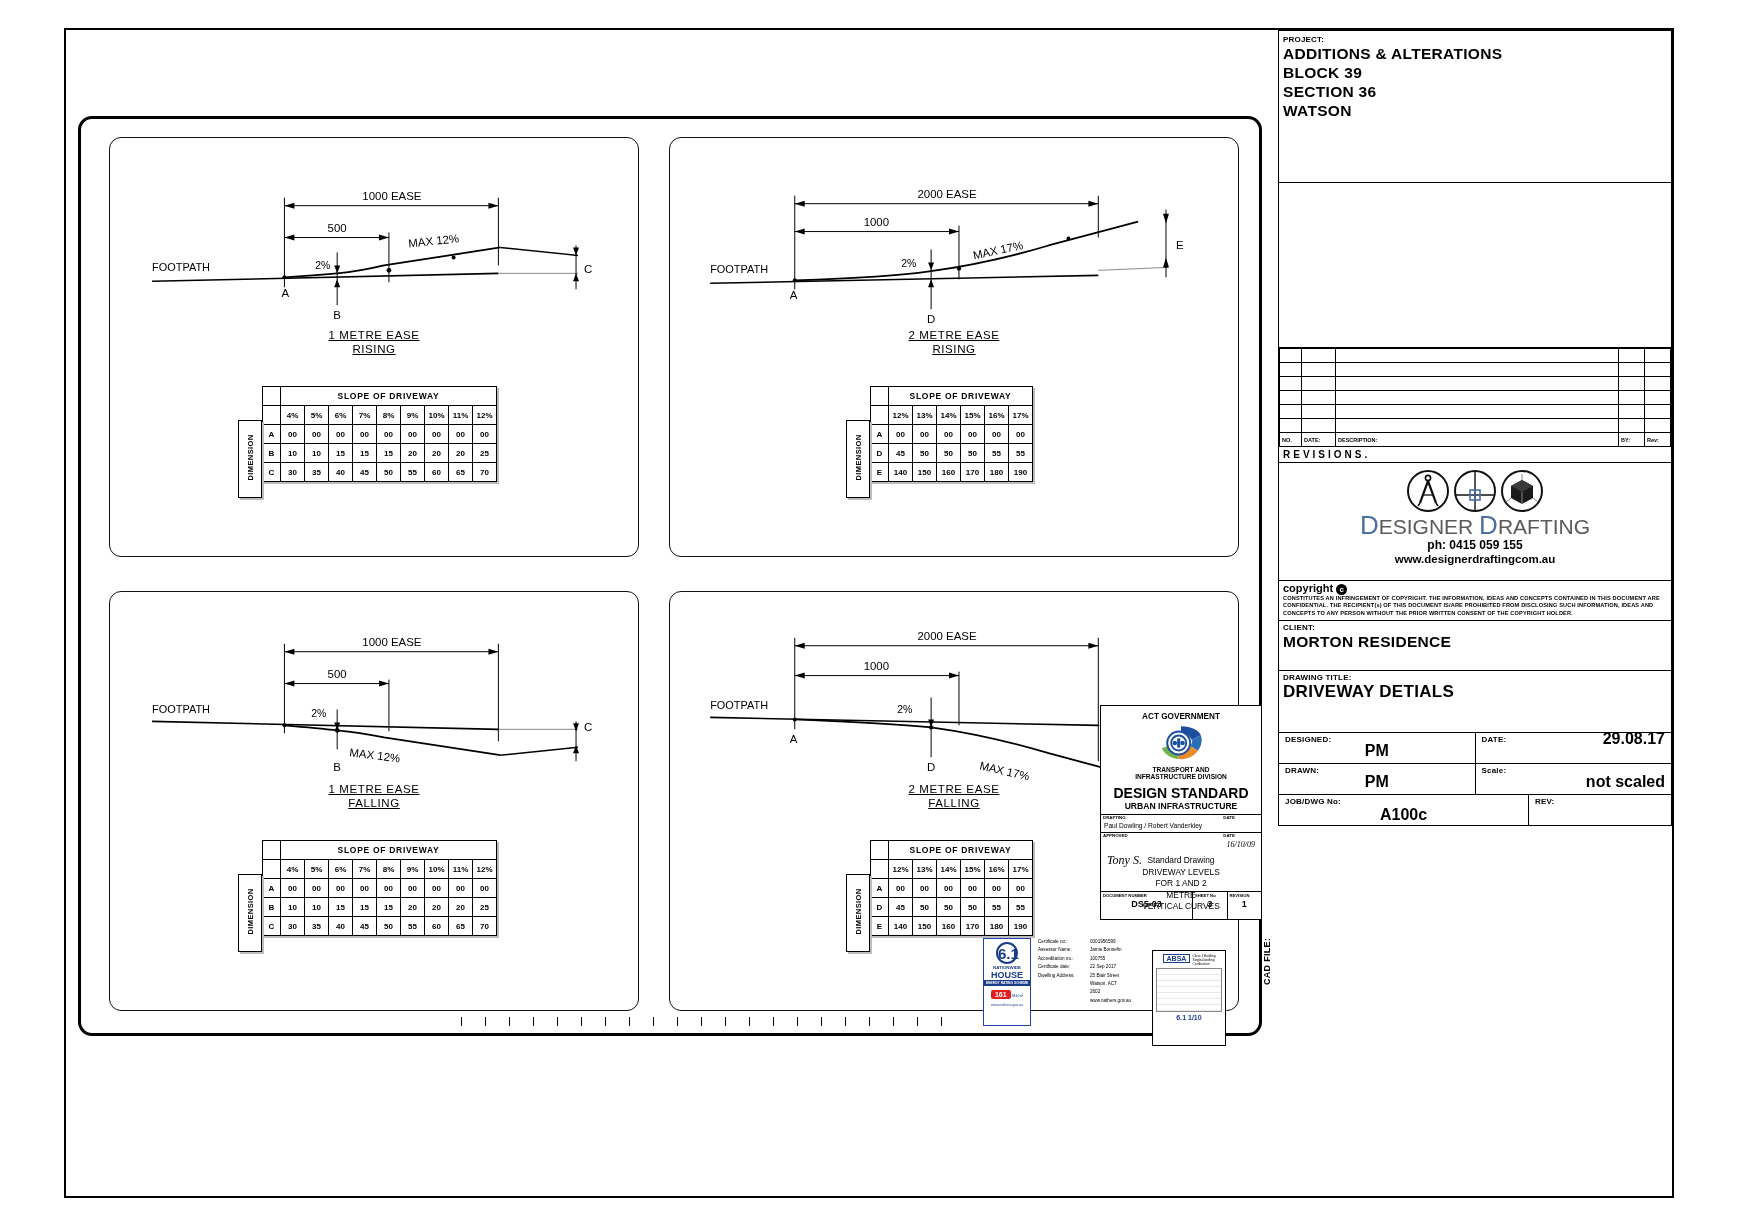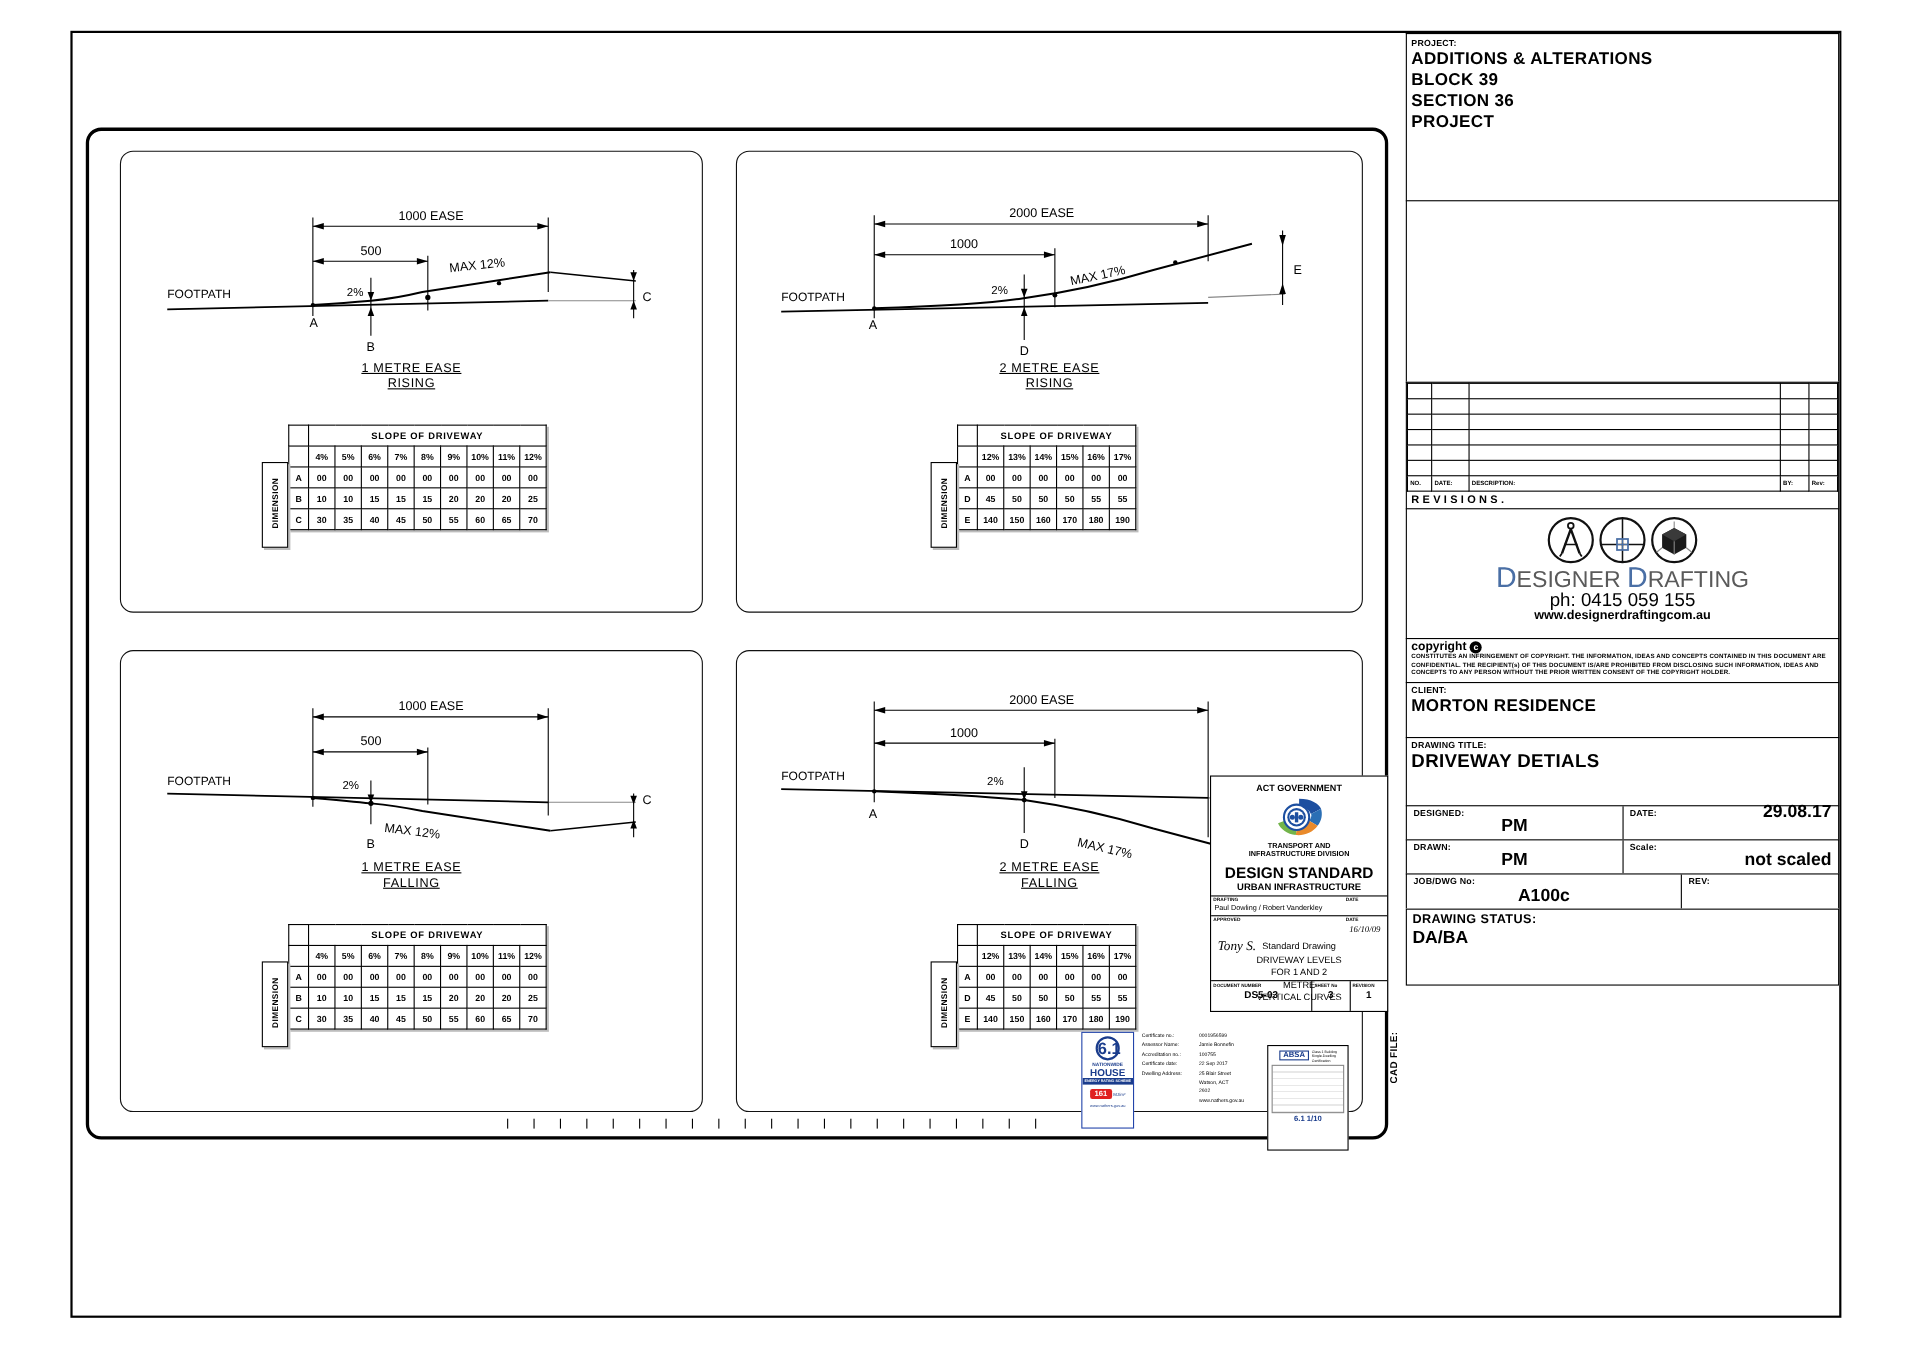--- a/index.html
+++ b/index.html
@@ -129,21 +129,21 @@
   .blank-cell { height:165px; }
   .rev-grid { width:100%; border-collapse:collapse; }
   .rev-grid td { border:1px solid #000; height:14px; font-size:5.5px; font-weight:bold; padding:0 2px; }
   .rev-grid td.c-no { width:22px; } .rev-grid td.c-date { width:34px; }
   .rev-grid td.c-by { width:26px; } .rev-grid td.c-rev { width:26px; }
   .revisions-label { font-size:10px; font-weight:bold; letter-spacing:3px; padding:2px 4px; }
   .logo-cell { height:118px; text-align:center; padding-top:6px; }
   .logo-icons { display:flex; justify-content:center; gap:3px; margin-bottom:1px; }
   .logo-word { font-size:21px; color:#5a5a5a; letter-spacing:0px; line-height:22px; font-family:"Liberation Sans", sans-serif;}
   .logo-word b { color:#4a6fa5; font-weight:normal; font-size:26px; }
-  .logo-ph { font-size:17px; font-weight:normal; color:#000; line-height:14px;}
+  .logo-ph { font-size:12px; font-weight:bold; color:#000; line-height:14px;}
   .logo-web { font-size:11.5px; font-weight:bold; color:#000; line-height:14px;}
   .copy-head { font-size:11px; font-weight:bold; padding:1px 4px 0; }
   .copy-body { font-size:5.6px; font-weight:bold; line-height:7.6px; padding:0 4px 3px; letter-spacing:.15px;}
   .client-cell { height:50px; }
   .title-cell { height:62px; }
   .two-col { display:flex; }
   .two-col > div { flex:1; position:relative; border-right:1.5px solid #000; height:100%; }
   .two-col > div:last-child { border-right:none; }
   .row-h { height:30px; }
   .val-md { font-size:16px; font-weight:bold; text-align:center; line-height:16px; margin-top:-2px;}
@@ -676,21 +676,21 @@
     </div>
   </div>
 
   <div class="tb">
 
     <div class="cell project-cell">
       <span class="lblsm">PROJECT:</span>
       <div class="bigtxt">ADDITIONS &amp; ALTERATIONS</div>
       <div class="bigtxt">BLOCK 39</div>
       <div class="bigtxt">SECTION 36</div>
-      <div class="bigtxt">PROJECT</div>
+      <div class="bigtxt">WATSON</div>
     </div>
 
     <div class="cell blank-cell"></div>
 
     <div class="cell">
       <table class="rev-grid">
         <tbody>
             <tr>
               <td class="c-no"></td>
               <td class="c-date"></td>
@@ -820,20 +820,16 @@
       <div class="a">
         <span class="lblsm" style="position:absolute;left:2px;top:0;">JOB/DWG No:</span>
         <div class="val-md" style="margin-top:12px;">A100c</div>
       </div>
       <div class="b">
         <span class="lblsm" style="position:absolute;left:2px;top:0;">REV:</span>
         <div class="val-md" style="margin-top:12px;"></div>
       </div>
     </div>
 
-    <div class="cell status-cell">
-      <div class="status-head">DRAWING STATUS:</div>
-      <div class="status-val">DA/BA</div>
-    </div>
   </div>
 
   <div class="cadfile">CAD FILE:</div>
 </div>
 
 </body></html>

